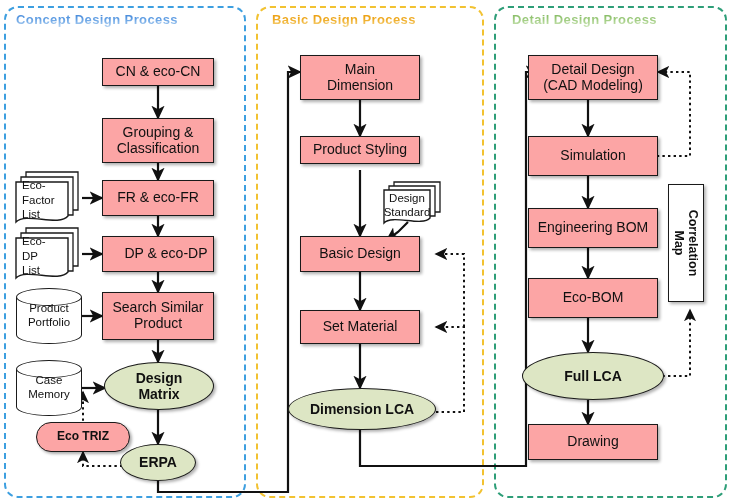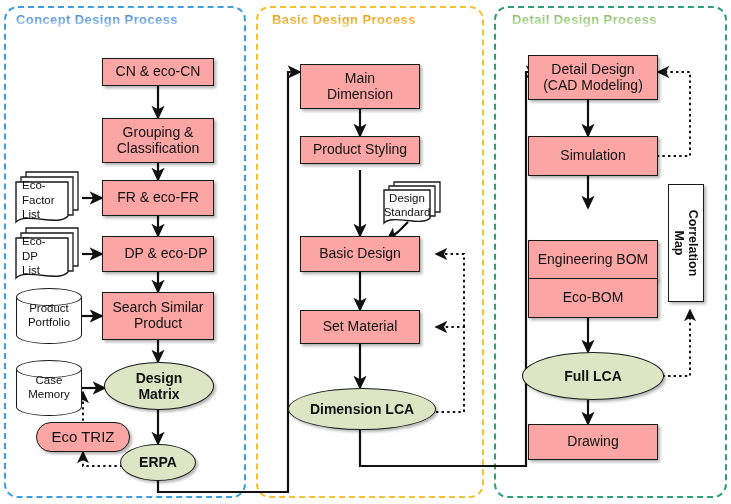--- a/index.html
+++ b/index.html
@@ -51,21 +51,21 @@
     display:flex;
     align-items:center;
     justify-content:center;
     text-align:center;
     font-size:14px;
     color:#111;
     line-height:1.12;
     box-shadow:2px 2px 3px rgba(0,0,0,0.32);
     z-index:5;
   }
-  .node.bold{font-weight:normal;font-size:15px;border-radius:15px;}
+  .node.bold{font-weight:bold;font-size:12px;border-radius:15px;}
 
   
   .ellipse{
     position:absolute;
     box-sizing:border-box;
     border:1.4px solid #1a1a1a;
     background:#dde6c4;
     border-radius:50%;
     display:flex;align-items:center;justify-content:center;
     text-align:center;
@@ -257,21 +257,21 @@
     <div class="cyl-label">Product<br>Portfolio</div>
   </div>
 
   <div class="cylinder" style="left:16px;top:360px;width:66px;height:56px;">
     <div class="cyl-body"></div>
     <div class="cyl-bot"></div>
     <div class="cyl-top"></div>
     <div class="cyl-label">Case<br>Memory</div>
   </div>
 
-  <div class="node" style="left:300px;top:64px;width:120px;height:45px;">
+  <div class="node" style="left:300px;top:55px;width:120px;height:45px;">
     <span class="ml">Main<br>Dimension</span>
   </div>
 
   <div class="node" style="left:300px;top:136px;width:120px;height:28px;">
     <span>Product Styling</span>
   </div>
 
   <div class="node" style="left:300px;top:236px;width:120px;height:36px;">
     <span>Basic Design</span>
   </div>
@@ -294,21 +294,21 @@
   </div>
 
   <div class="node" style="left:528px;top:55px;width:130px;height:45px;">
     <span class="ml">Detail Design<br>(CAD Modeling)</span>
   </div>
 
   <div class="node" style="left:528px;top:136px;width:130px;height:40px;">
     <span>Simulation</span>
   </div>
 
-  <div class="node" style="left:528px;top:208px;width:130px;height:40px;margin-top:32px;">
+  <div class="node" style="left:528px;top:208px;width:130px;height:40px;">
     <span>Engineering BOM</span>
   </div>
 
   <div class="node" style="left:528px;top:278px;width:130px;height:40px;">
     <span>Eco-BOM</span>
   </div>
 
   <div class="ellipse" style="left:522px;top:352px;width:142px;height:48px;">
     <span>Full LCA</span>
   </div>

